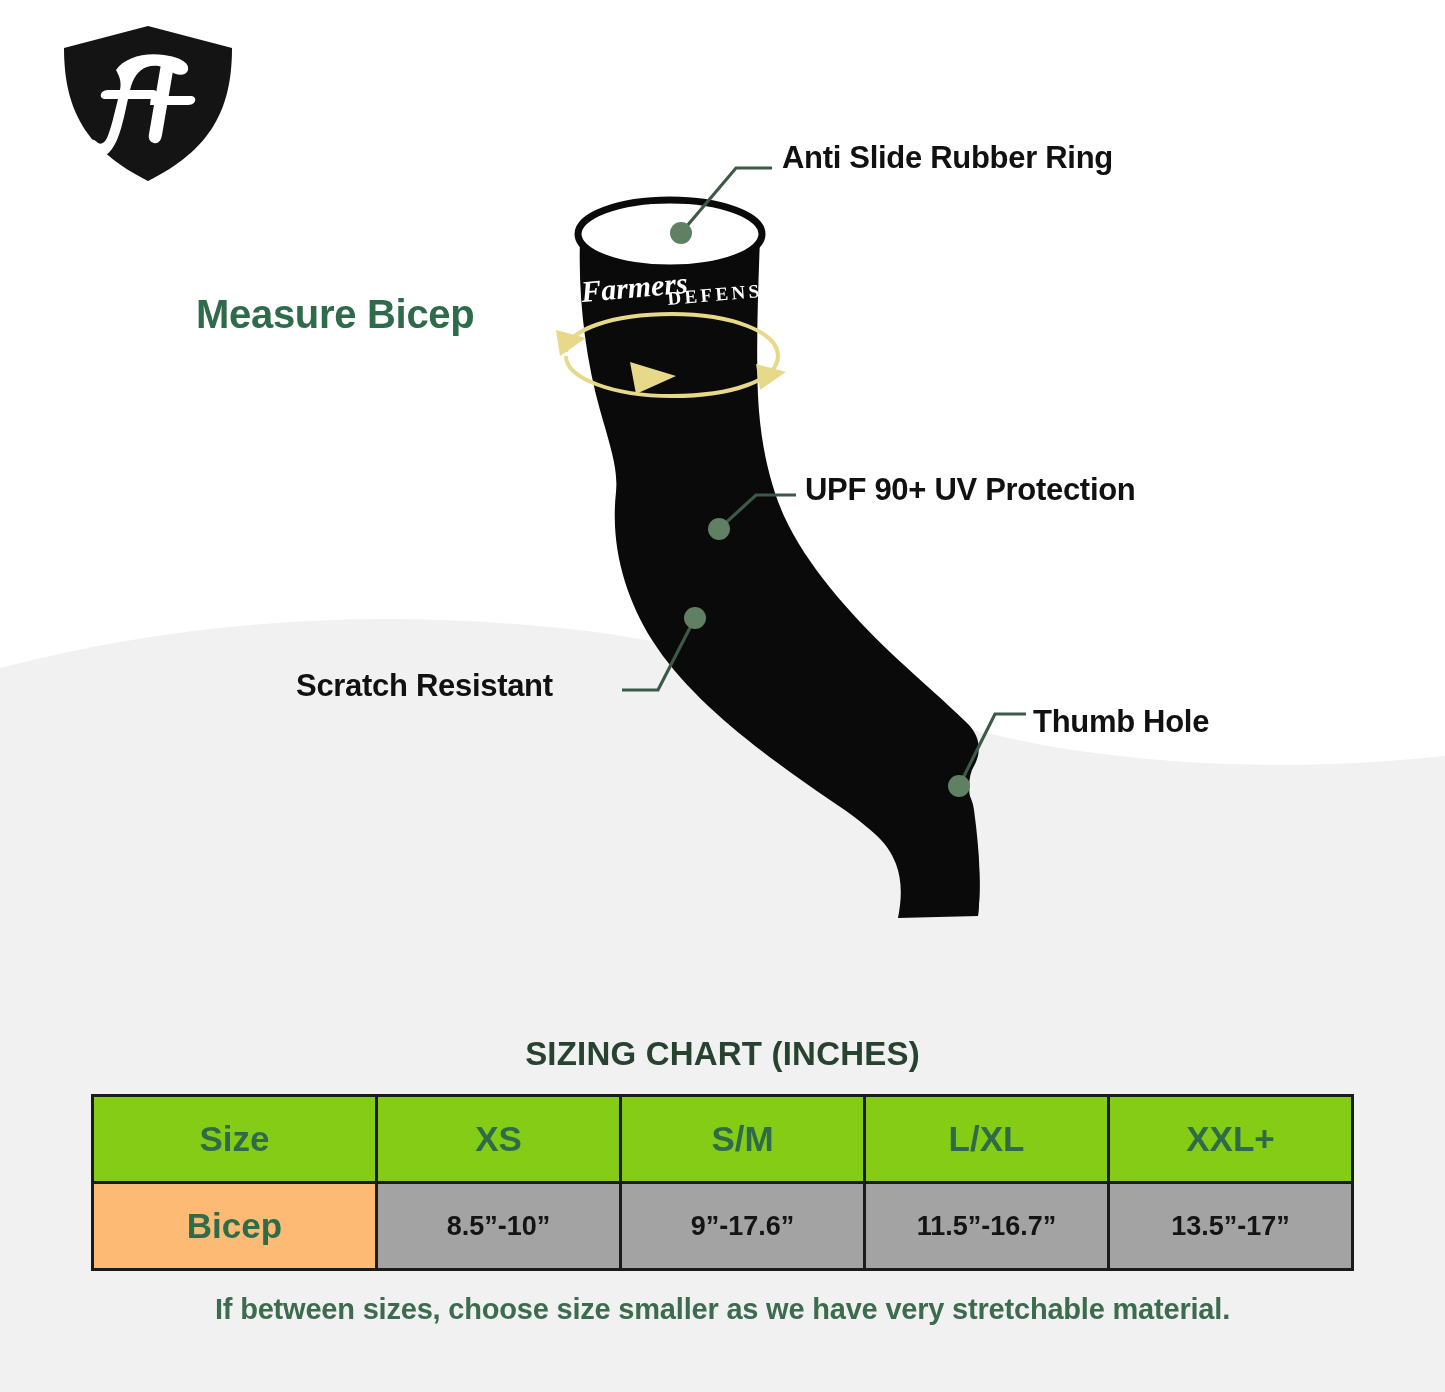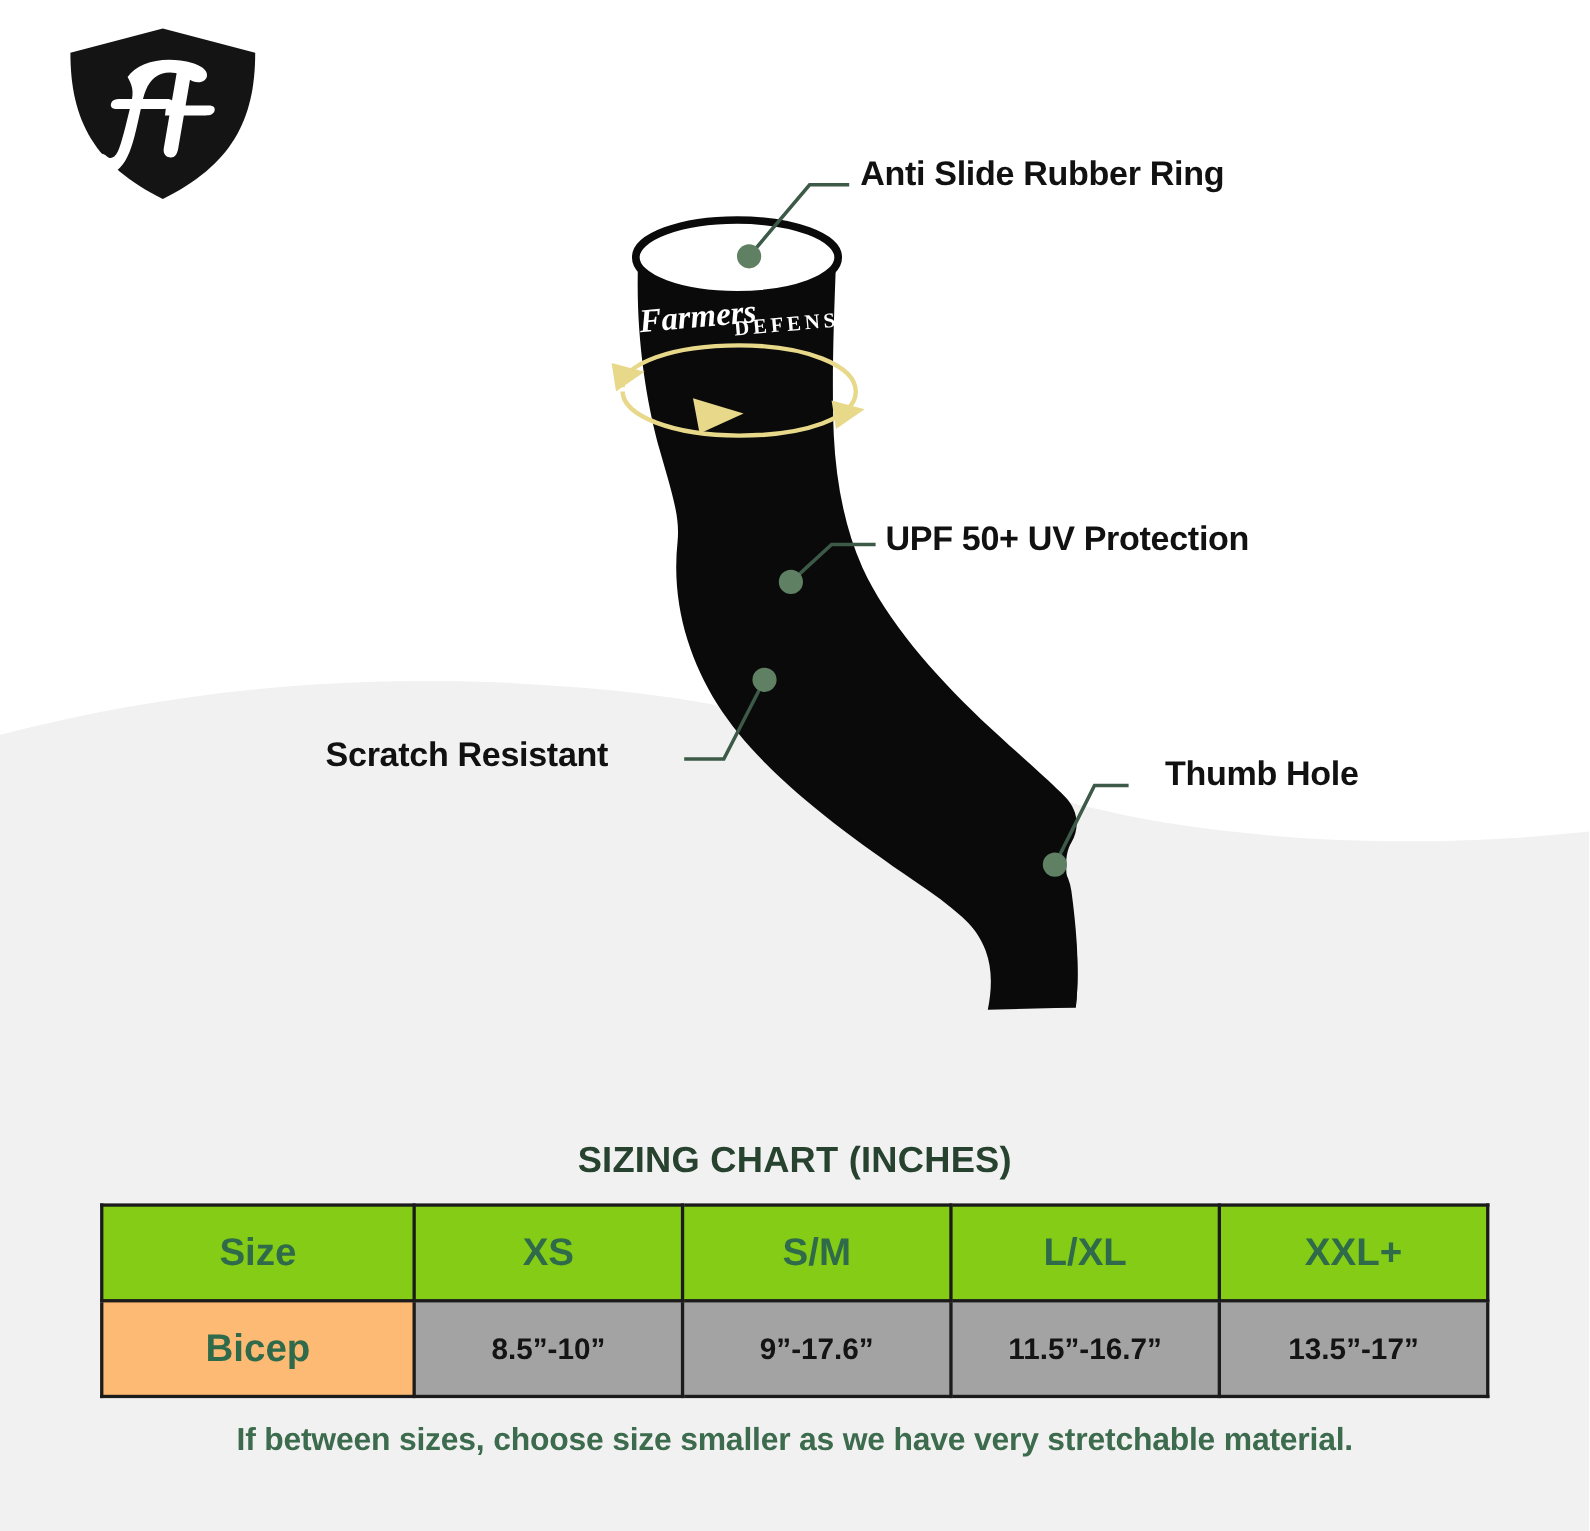--- a/index.html
+++ b/index.html
@@ -48,21 +48,21 @@
     font-weight: bold;
     color: #111111;
     letter-spacing: -0.3px;
     white-space: nowrap;
     text-align: center;
   }
   .callout.green { color: #2f6b4a; }
 
   #cl-ring       { left: 782px; top: 140px;  font-size: 31px; }
   #cl-upf        { left: 805px; top: 472px;  font-size: 31px; }
-  #cl-thumb      { left: 1033px; top: 686px; font-size: 31px; margin-left: 26px; }
+  #cl-thumb      { left: 1033px; top: 704px; font-size: 31px; }
   #cl-scratch    { left: 296px; top: 668px;  font-size: 31px; }
   #cl-measure    { left: 196px; top: 292px;  font-size: 40px; }
 
   
   #chart-wrap {
     position: absolute;
     left: 0; top: 1035px;
     width: 1445px;
     z-index: 5;
   }
@@ -208,26 +208,27 @@
     <g fill="#5f8063">
       <circle cx="681" cy="233" r="11"></circle>
       <circle cx="719" cy="529" r="11"></circle>
       <circle cx="695" cy="618" r="11"></circle>
       <circle cx="959" cy="786" r="11"></circle>
     </g>
   </svg>
 
   <div class="callout" id="cl-ring">Anti Slide Rubber Ring</div>
 
-  <div class="callout" id="cl-upf">UPF 50+ UV Protection</div>
+  <div class="callout" id="cl-upf">UPF 90+ UV Protection</div>
 
   <div class="callout" id="cl-thumb">Thumb Hole</div>
 
   <div class="callout" id="cl-scratch">Scratch Resistant</div>
 
+  <div class="callout green" id="cl-measure">Measure Bicep</div>
 
   <div id="chart-wrap">
 
     <div id="chart-title">SIZING CHART (INCHES)</div>
 
     <table id="size-table">
       <tbody>
         <tr class="hdr">
           <td class="c0">Size</td>
           <td class="c1">XS</td>

